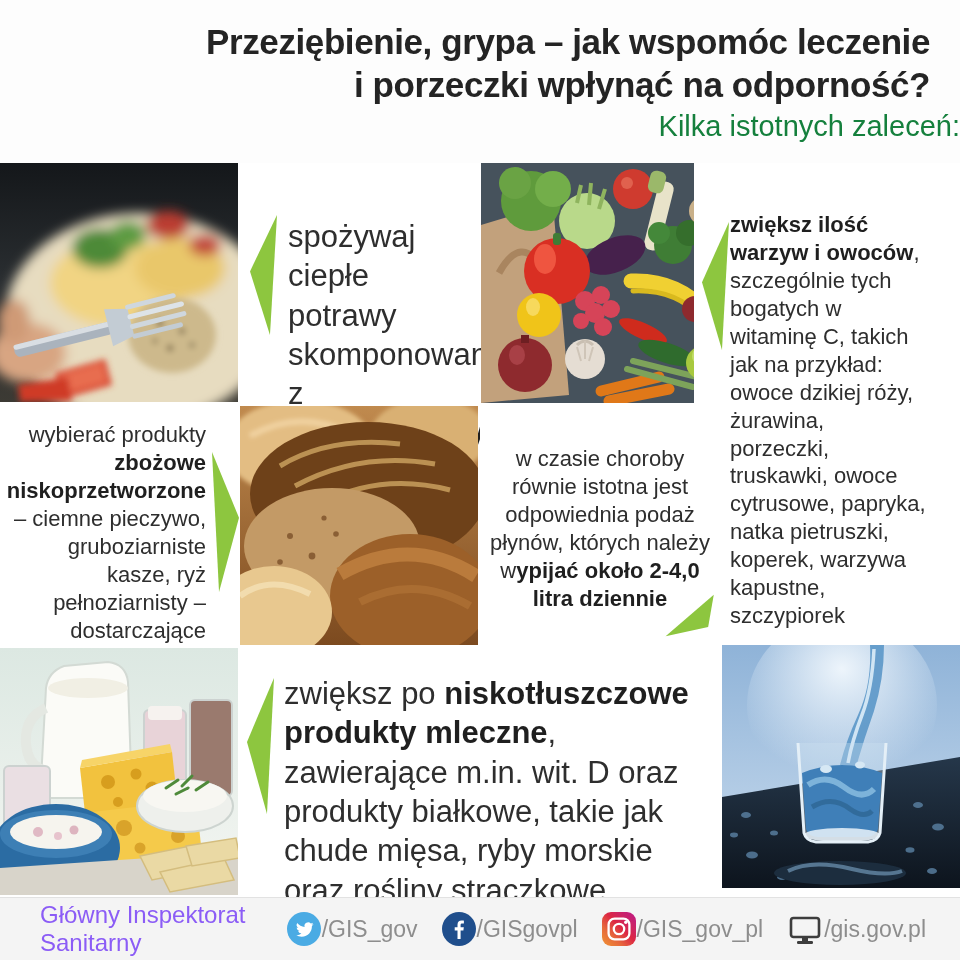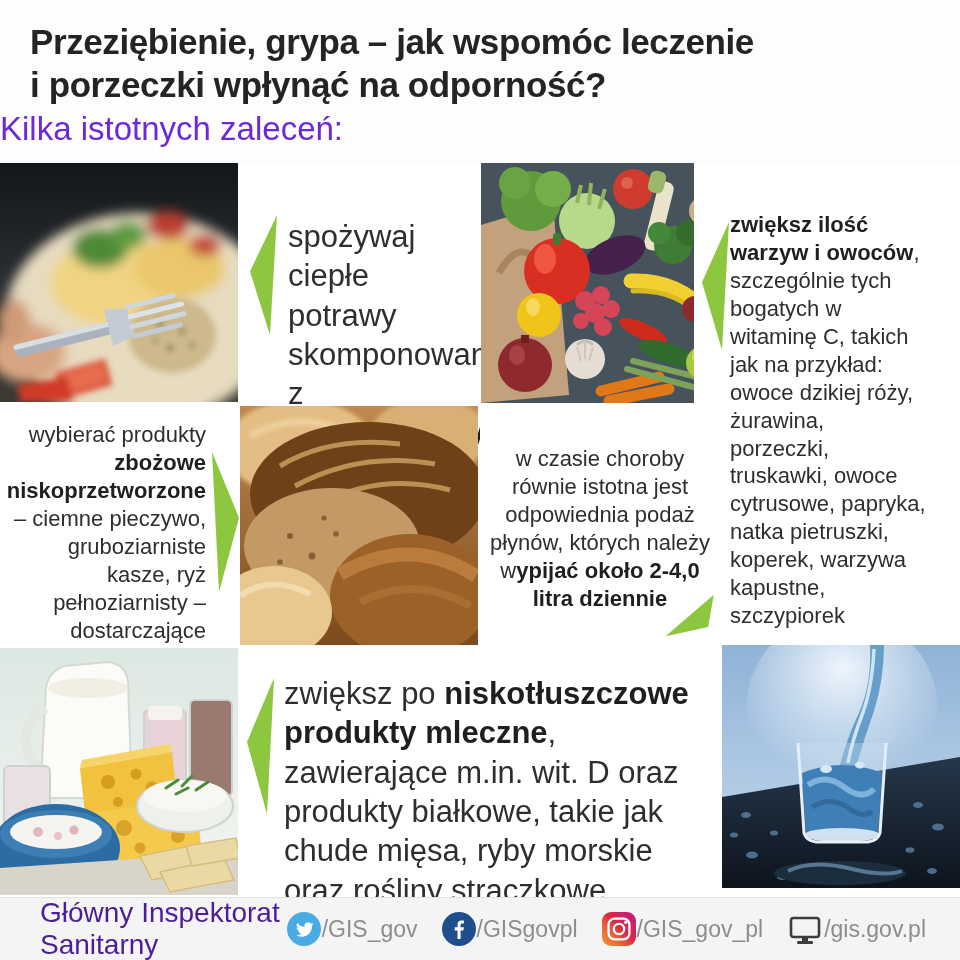--- a/index.html
+++ b/index.html
@@ -1,39 +1,39 @@
 <!DOCTYPE html>
 <html><head>
 <meta charset="utf-8">
 <style>
   html,body{margin:0;padding:0;background:#e9e9e9;}
   .page{position:relative;width:960px;height:960px;background:#ffffff;overflow:hidden;
         font-family:"Liberation Sans",sans-serif;color:#2b2b2b;}
   
-  .header{position:absolute;left:0;top:0;width:960px;height:163px;background:#fdfdfd;text-align:left;}
+  .header{position:absolute;left:0;top:0;width:960px;height:163px;background:#fdfdfd;text-align:right;}
   .title{margin:20px 30px 4px;font-size:35px;line-height:1.23;font-weight:700;color:#242424;letter-spacing:-.4px;}
-  .subtitle{font-size:33px;font-weight:400;color:#6d28d9;}
+  .subtitle{font-size:29px;font-weight:400;color:#15803d;}
   
   .photo{position:absolute;overflow:hidden;}
   .photo svg{display:block;width:100%;height:100%;}
   
   .cell{position:absolute;background:#ffffff;box-sizing:border-box;}
   .tip{font-size:31px;line-height:1.27;color:#2e2e2e;}
   .b{font-weight:700;color:#1f1f1f;}
   
   .arrow{position:absolute;background:#8dc63f;}
   .arrow-left{clip-path:polygon(100% 0,0 47%,74% 100%);}
   .arrow-right{clip-path:polygon(0 0,100% 47%,26% 100%);}
   .arrow-downright{clip-path:polygon(96% 4%,10% 94%,86% 74%);}
   .source{position:absolute;left:0;right:0;bottom:14px;text-align:center;color:#9a9a9a;font-size:20px;line-height:1.3;}
   
   .footer{position:absolute;left:0;top:897px;width:960px;height:63px;background:#f4f4f4;
           border-top:1px solid #e2e2e2;display:flex;align-items:center;box-sizing:border-box;
           padding:0 34px 0 40px;}
-  .brand{font-size:28px;color:#4c1d95;}
+  .brand{font-size:24px;color:#8b5cf6;}
   .social{margin-left:auto;display:flex;align-items:center;gap:24px;}
   .social-item{display:flex;align-items:center;gap:1px;}
   .handle{font-size:23px;color:#8d8d8d;}
   .social-item svg{display:block;}
 </style>
 </head>
 <body>
 
 <div class="page">
 

